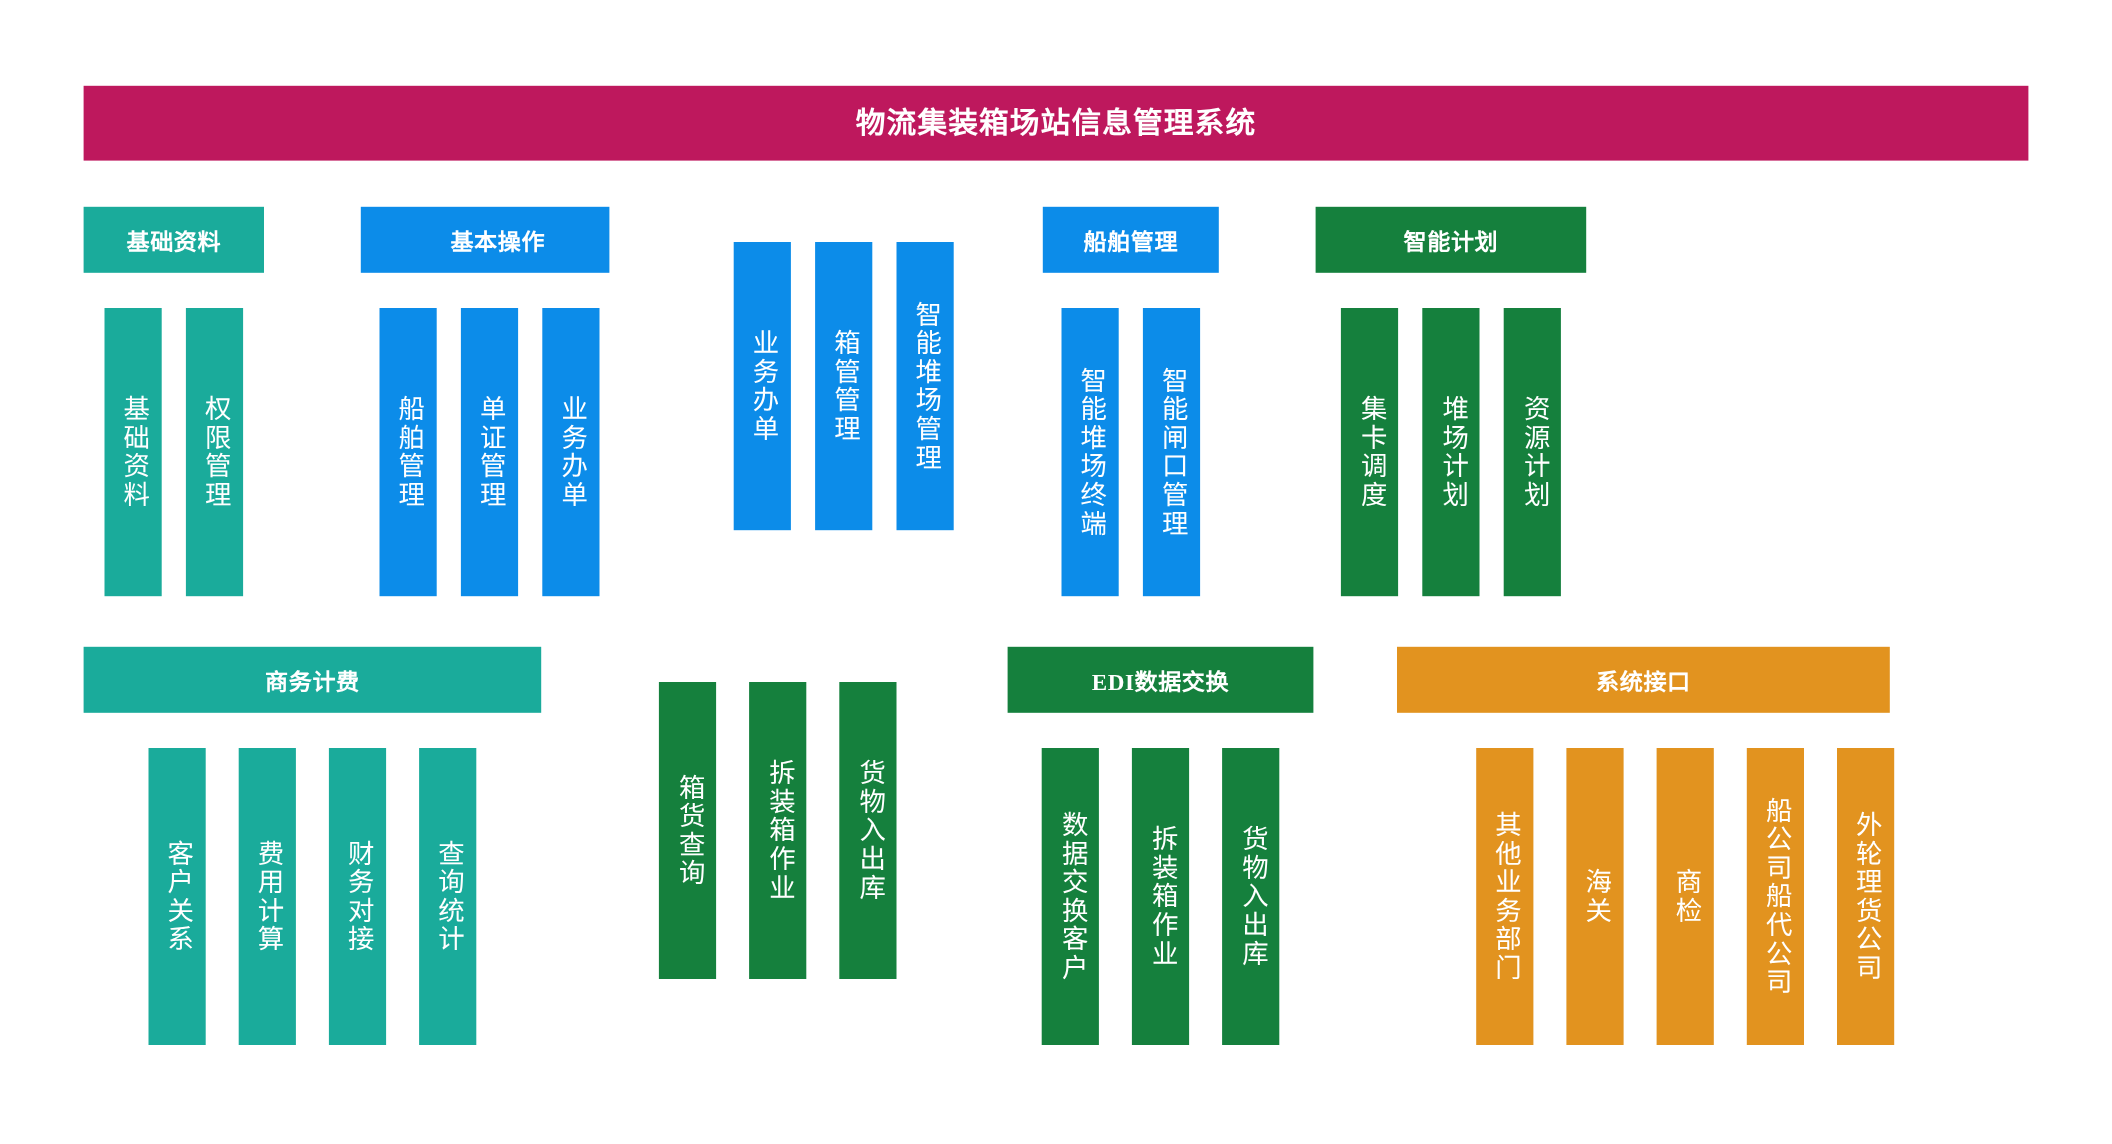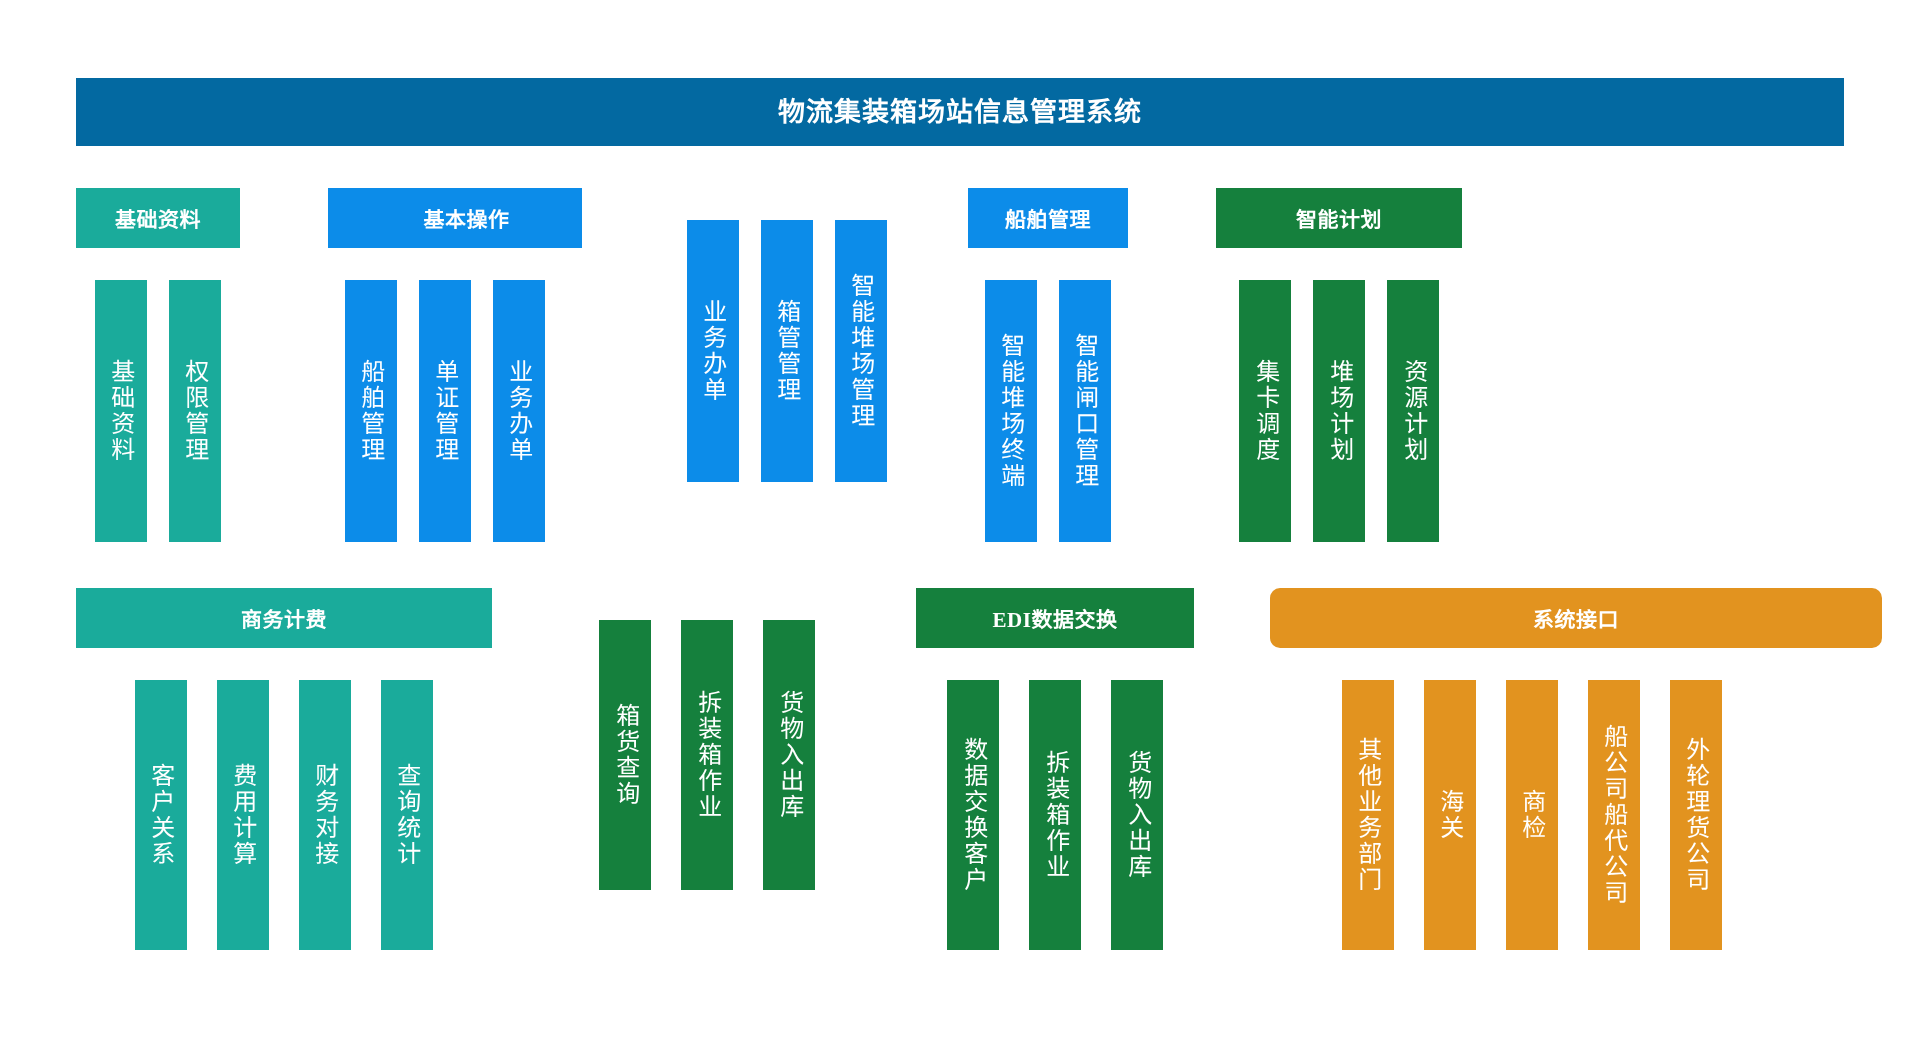--- a/index.html
+++ b/index.html
@@ -22,21 +22,21 @@
     padding: 0;
   }
 
   
   .title-bar {
     position: absolute;
     left: 76px;
     top: 78px;
     width: 1768px;
     height: 68px;
-    background: #0369a1;
+    background: #be185d;
     display: flex;
     align-items: center;
     justify-content: center;
   }
   .title-bar .title-text {
     color: #ffffff;
     font-size: 27px;
     font-weight: bold;
     letter-spacing: 1px;
     line-height: 1;
@@ -121,21 +121,21 @@
 
   <div class="row" id="row-1">
       <div class="group theme-teal">
         <div class="group-header" style="width: 164px;">基础资料</div>
         <div class="group-items" style="width: 164px; justify-content: center; gap: 22px;">
           <div class="item" style="width: 52px;">基础资料</div>
           <div class="item" style="width: 52px;">权限管理</div>
         </div>
       </div>
       <div class="group theme-blue" style="margin-left: 88px;">
-        <div class="group-header" style="width: 254px; padding-left: 29px;">基本操作</div>
+        <div class="group-header" style="width: 226px; padding-left: 29px;">基本操作</div>
         <div class="group-items" style="width: 234px; justify-content: center; gap: 22px;">
           <div class="item" style="width: 52px;">船舶管理</div>
           <div class="item" style="width: 52px;">单证管理</div>
           <div class="item" style="width: 52px;">业务办单</div>
         </div>
       </div>
       <div class="group theme-blue" style="margin-left: 88px;">
         <div class="group-items" style="width: 234px; justify-content: center; gap: 22px;">
           <div class="item" style="width: 52px;">业务办单</div>
           <div class="item" style="width: 52px;">箱管管理</div>
@@ -177,21 +177,21 @@
       </div>
       <div class="group theme-purple" style="margin-left: 70px;">
         <div class="group-header" style="width: 278px;">EDI数据交换</div>
         <div class="group-items" style="width: 278px; justify-content: center; gap: 30px;">
           <div class="item" style="width: 52px;">数据交换客户</div>
           <div class="item" style="width: 52px;">拆装箱作业</div>
           <div class="item" style="width: 52px;">货物入出库</div>
         </div>
       </div>
       <div class="group theme-orange" style="margin-left: 76px;">
-        <div class="group-header" style="width: 612px; border-radius: 10px;">系统接口</div>
+        <div class="group-header" style="width: 448px;">系统接口</div>
         <div class="group-items" style="width: 524px; justify-content: center; gap: 30px;">
           <div class="item" style="width: 52px;">其他业务部门</div>
           <div class="item" style="width: 52px;">海关</div>
           <div class="item" style="width: 52px;">商检</div>
           <div class="item" style="width: 52px;">船公司船代公司</div>
           <div class="item" style="width: 52px;">外轮理货公司</div>
         </div>
       </div>
     </div>
 

